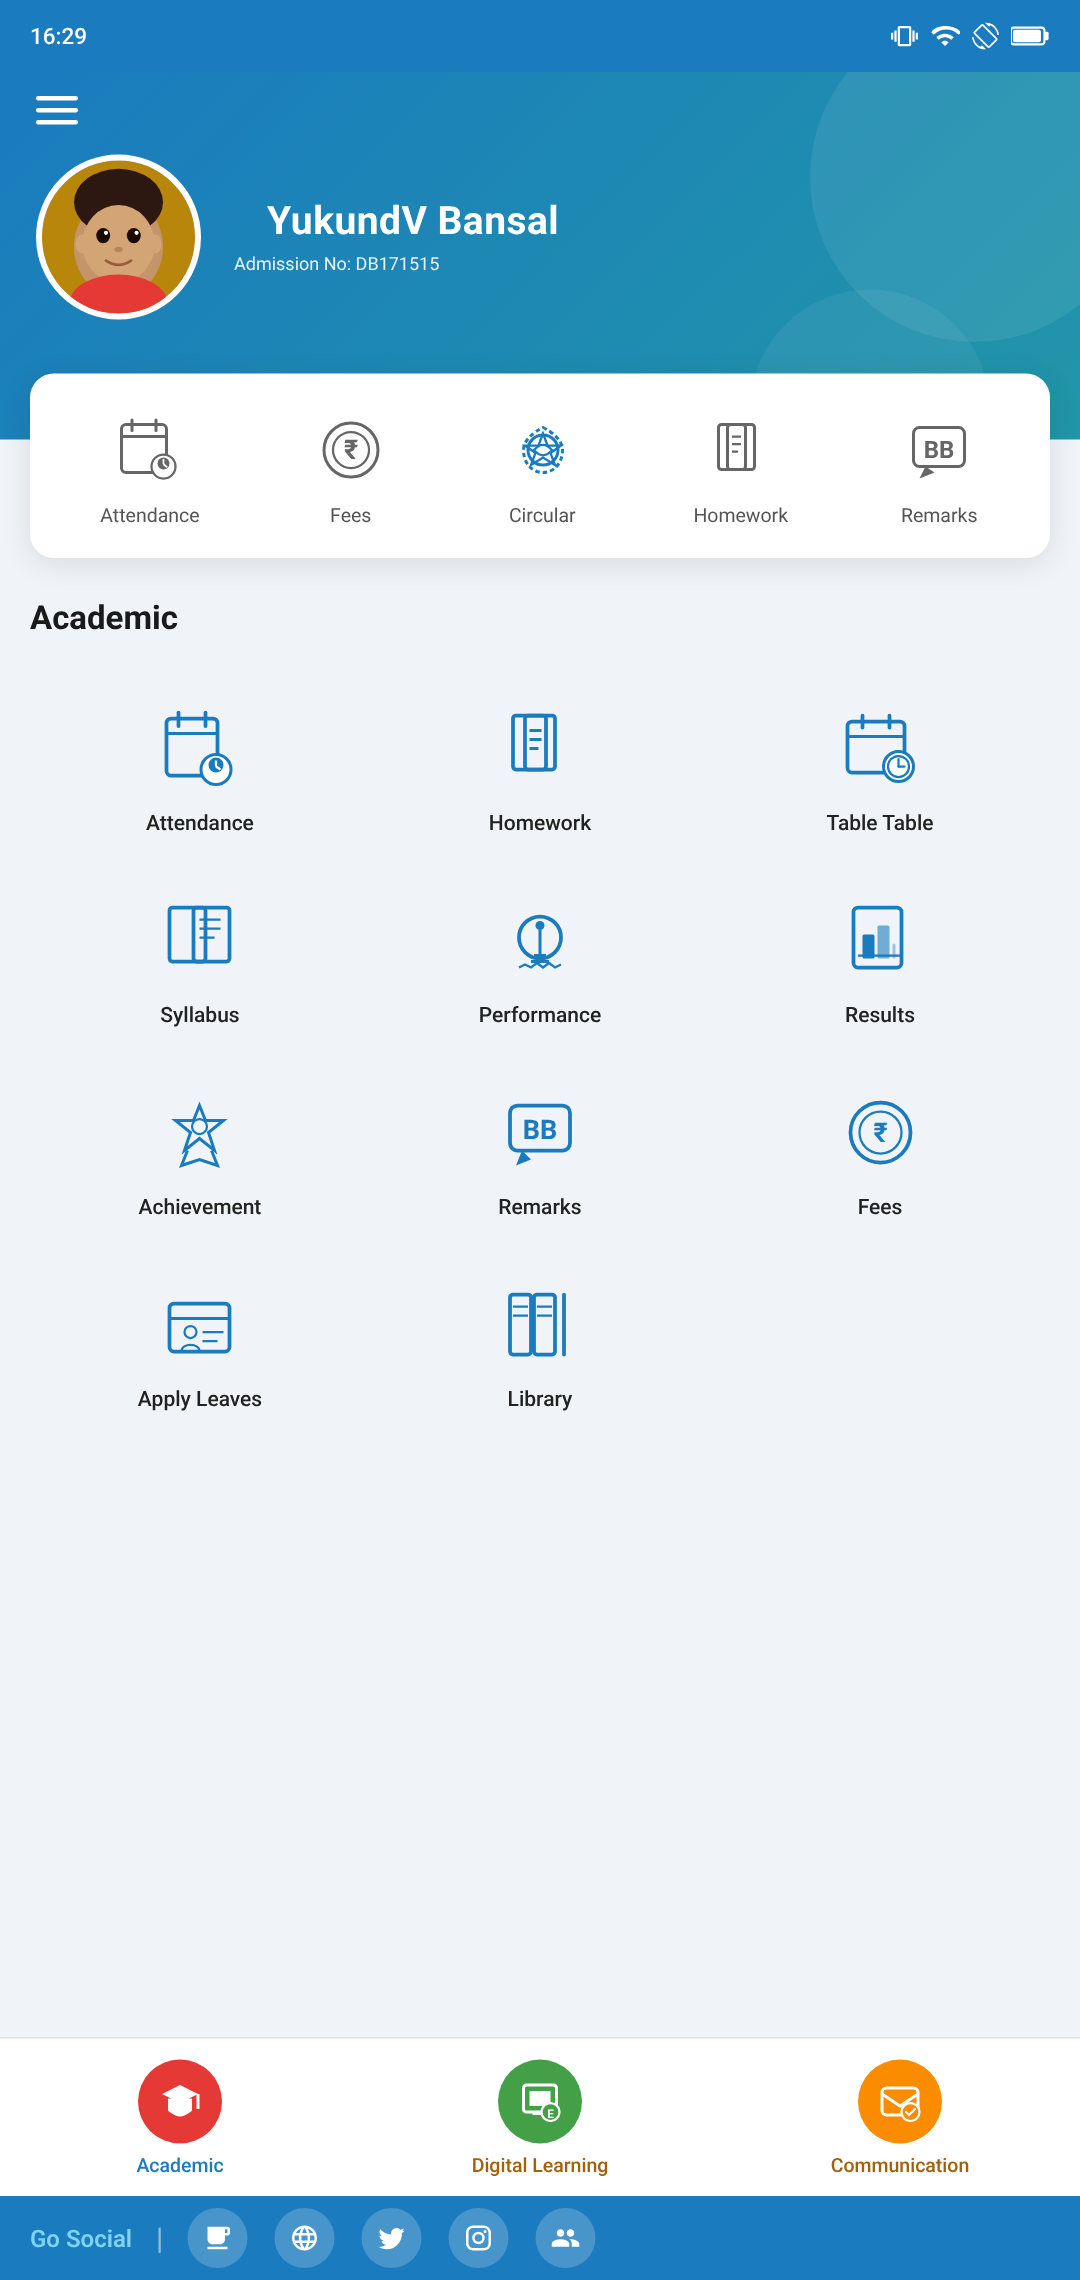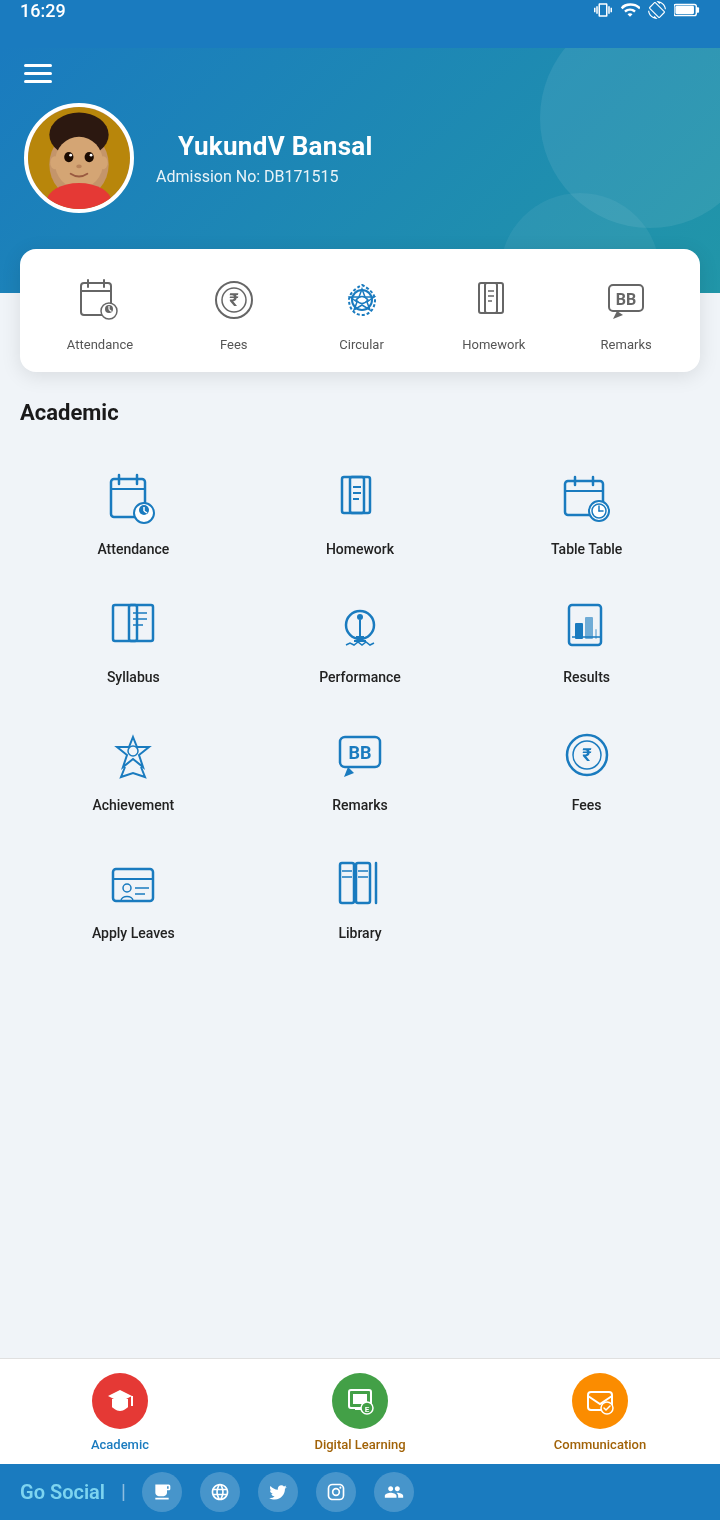--- a/index.html
+++ b/index.html
@@ -10,25 +10,25 @@
       font-family: 'Roboto', Arial, sans-serif;
       background: #f0f4f8;
       overflow-x: hidden;
     }
 
     
     .status-bar {
       background: #1a7bbf;
       height: 48px;
       display: flex;
-      align-items: flex-start;
+      align-items: center;
       justify-content: space-between;
       padding: 0 20px;
       color: white;
-      font-size: 18px;
+      font-size: 15px;
       font-weight: 500;
     }
     .status-icons { display: flex; gap: 8px; align-items: center; }
 
     
     .header {
       background: linear-gradient(135deg, #1a7bbf 0%, #2196a8 100%);
       padding: 16px 24px 80px;
       position: relative;
       overflow: hidden;
@@ -89,21 +89,21 @@
     }
     .avatar svg { width: 100%; height: 100%; }
     .profile-info { color: white; }
     .profile-name {
       font-size: 26px;
       font-weight: 700;
       letter-spacing: 0.3px;
       margin-left: 22px;
     }
     .profile-admission {
-      font-size: 16px;
+      font-size: 12px;
       opacity: 0.9;
       margin-top: 6px;
     }
 
     
     .quick-card {
       background: white;
       border-radius: 16px;
       margin: -44px 20px 0;
       padding: 24px 10px 20px;
@@ -217,21 +217,21 @@
       background: #1a7bbf;
       height: 56px;
       display: flex;
       align-items: center;
       padding: 0 20px;
       gap: 16px;
       z-index: 100;
     }
     .go-social-label {
       color: #7dd4f0;
-      font-size: 20px;
+      font-size: 16px;
       font-weight: 600;
     }
     .go-social-divider {
       color: rgba(255,255,255,0.5);
       font-size: 20px;
     }
     .social-icons {
       display: flex;
       gap: 18px;
     }

